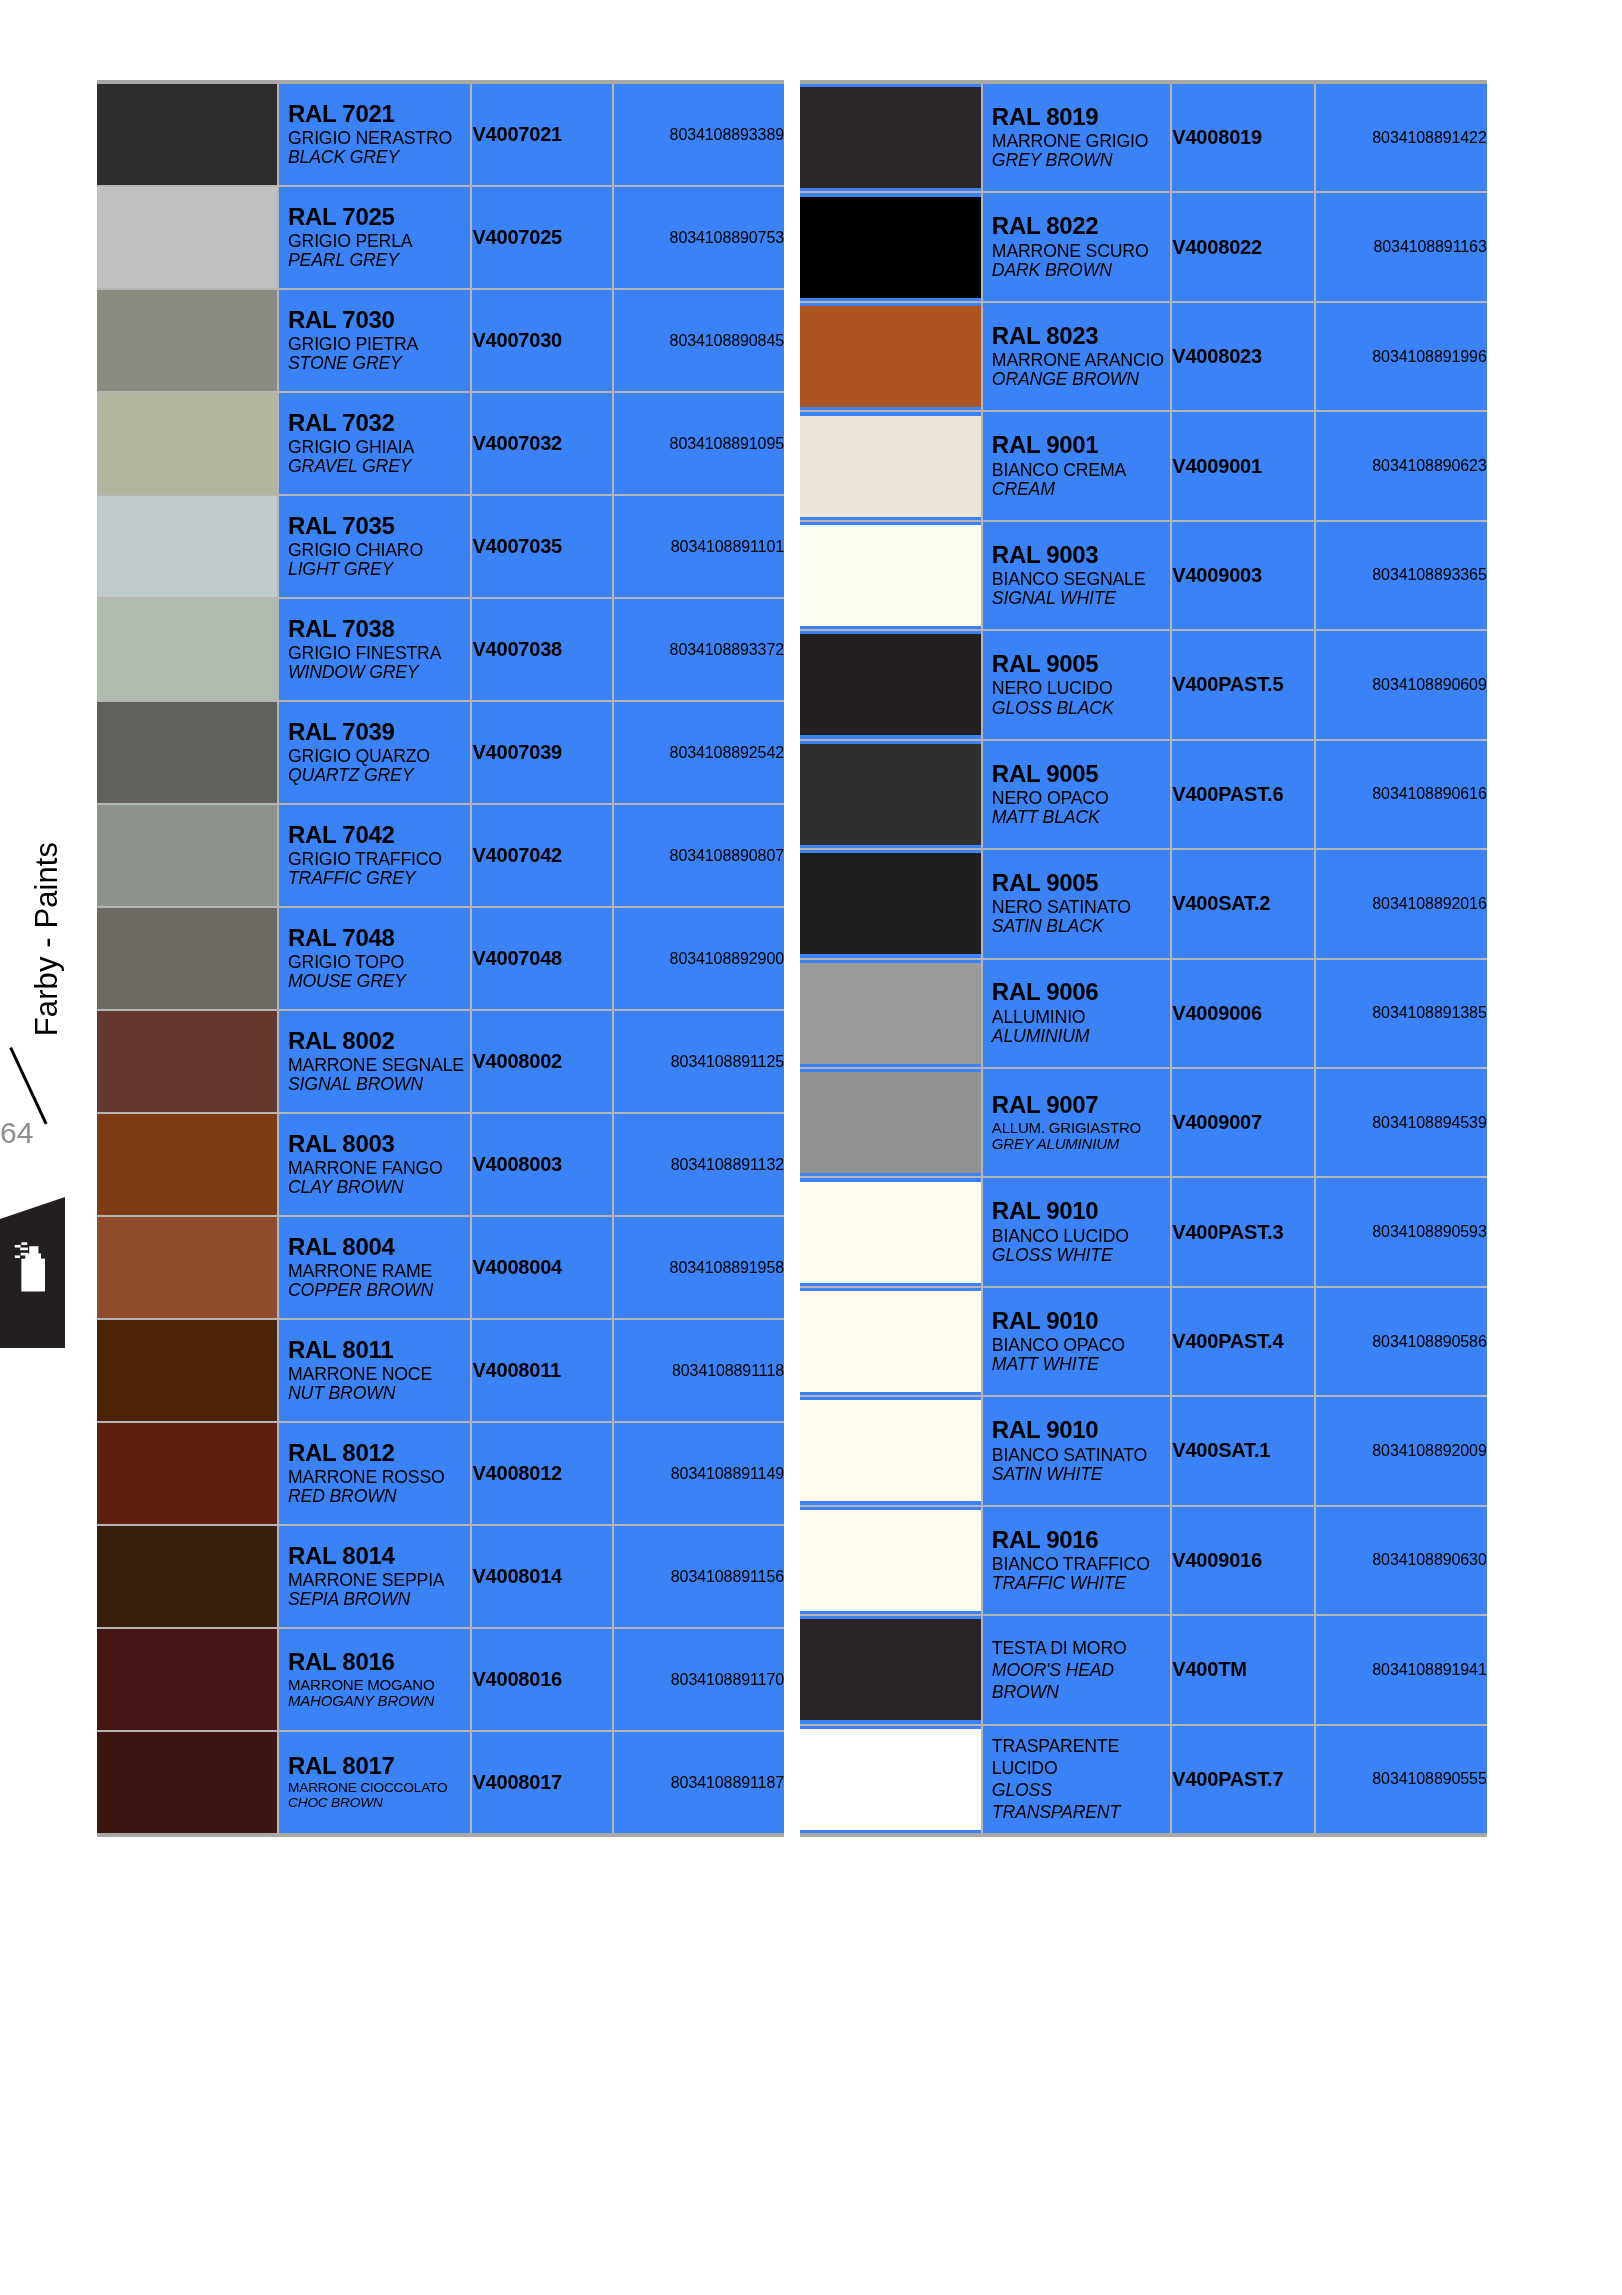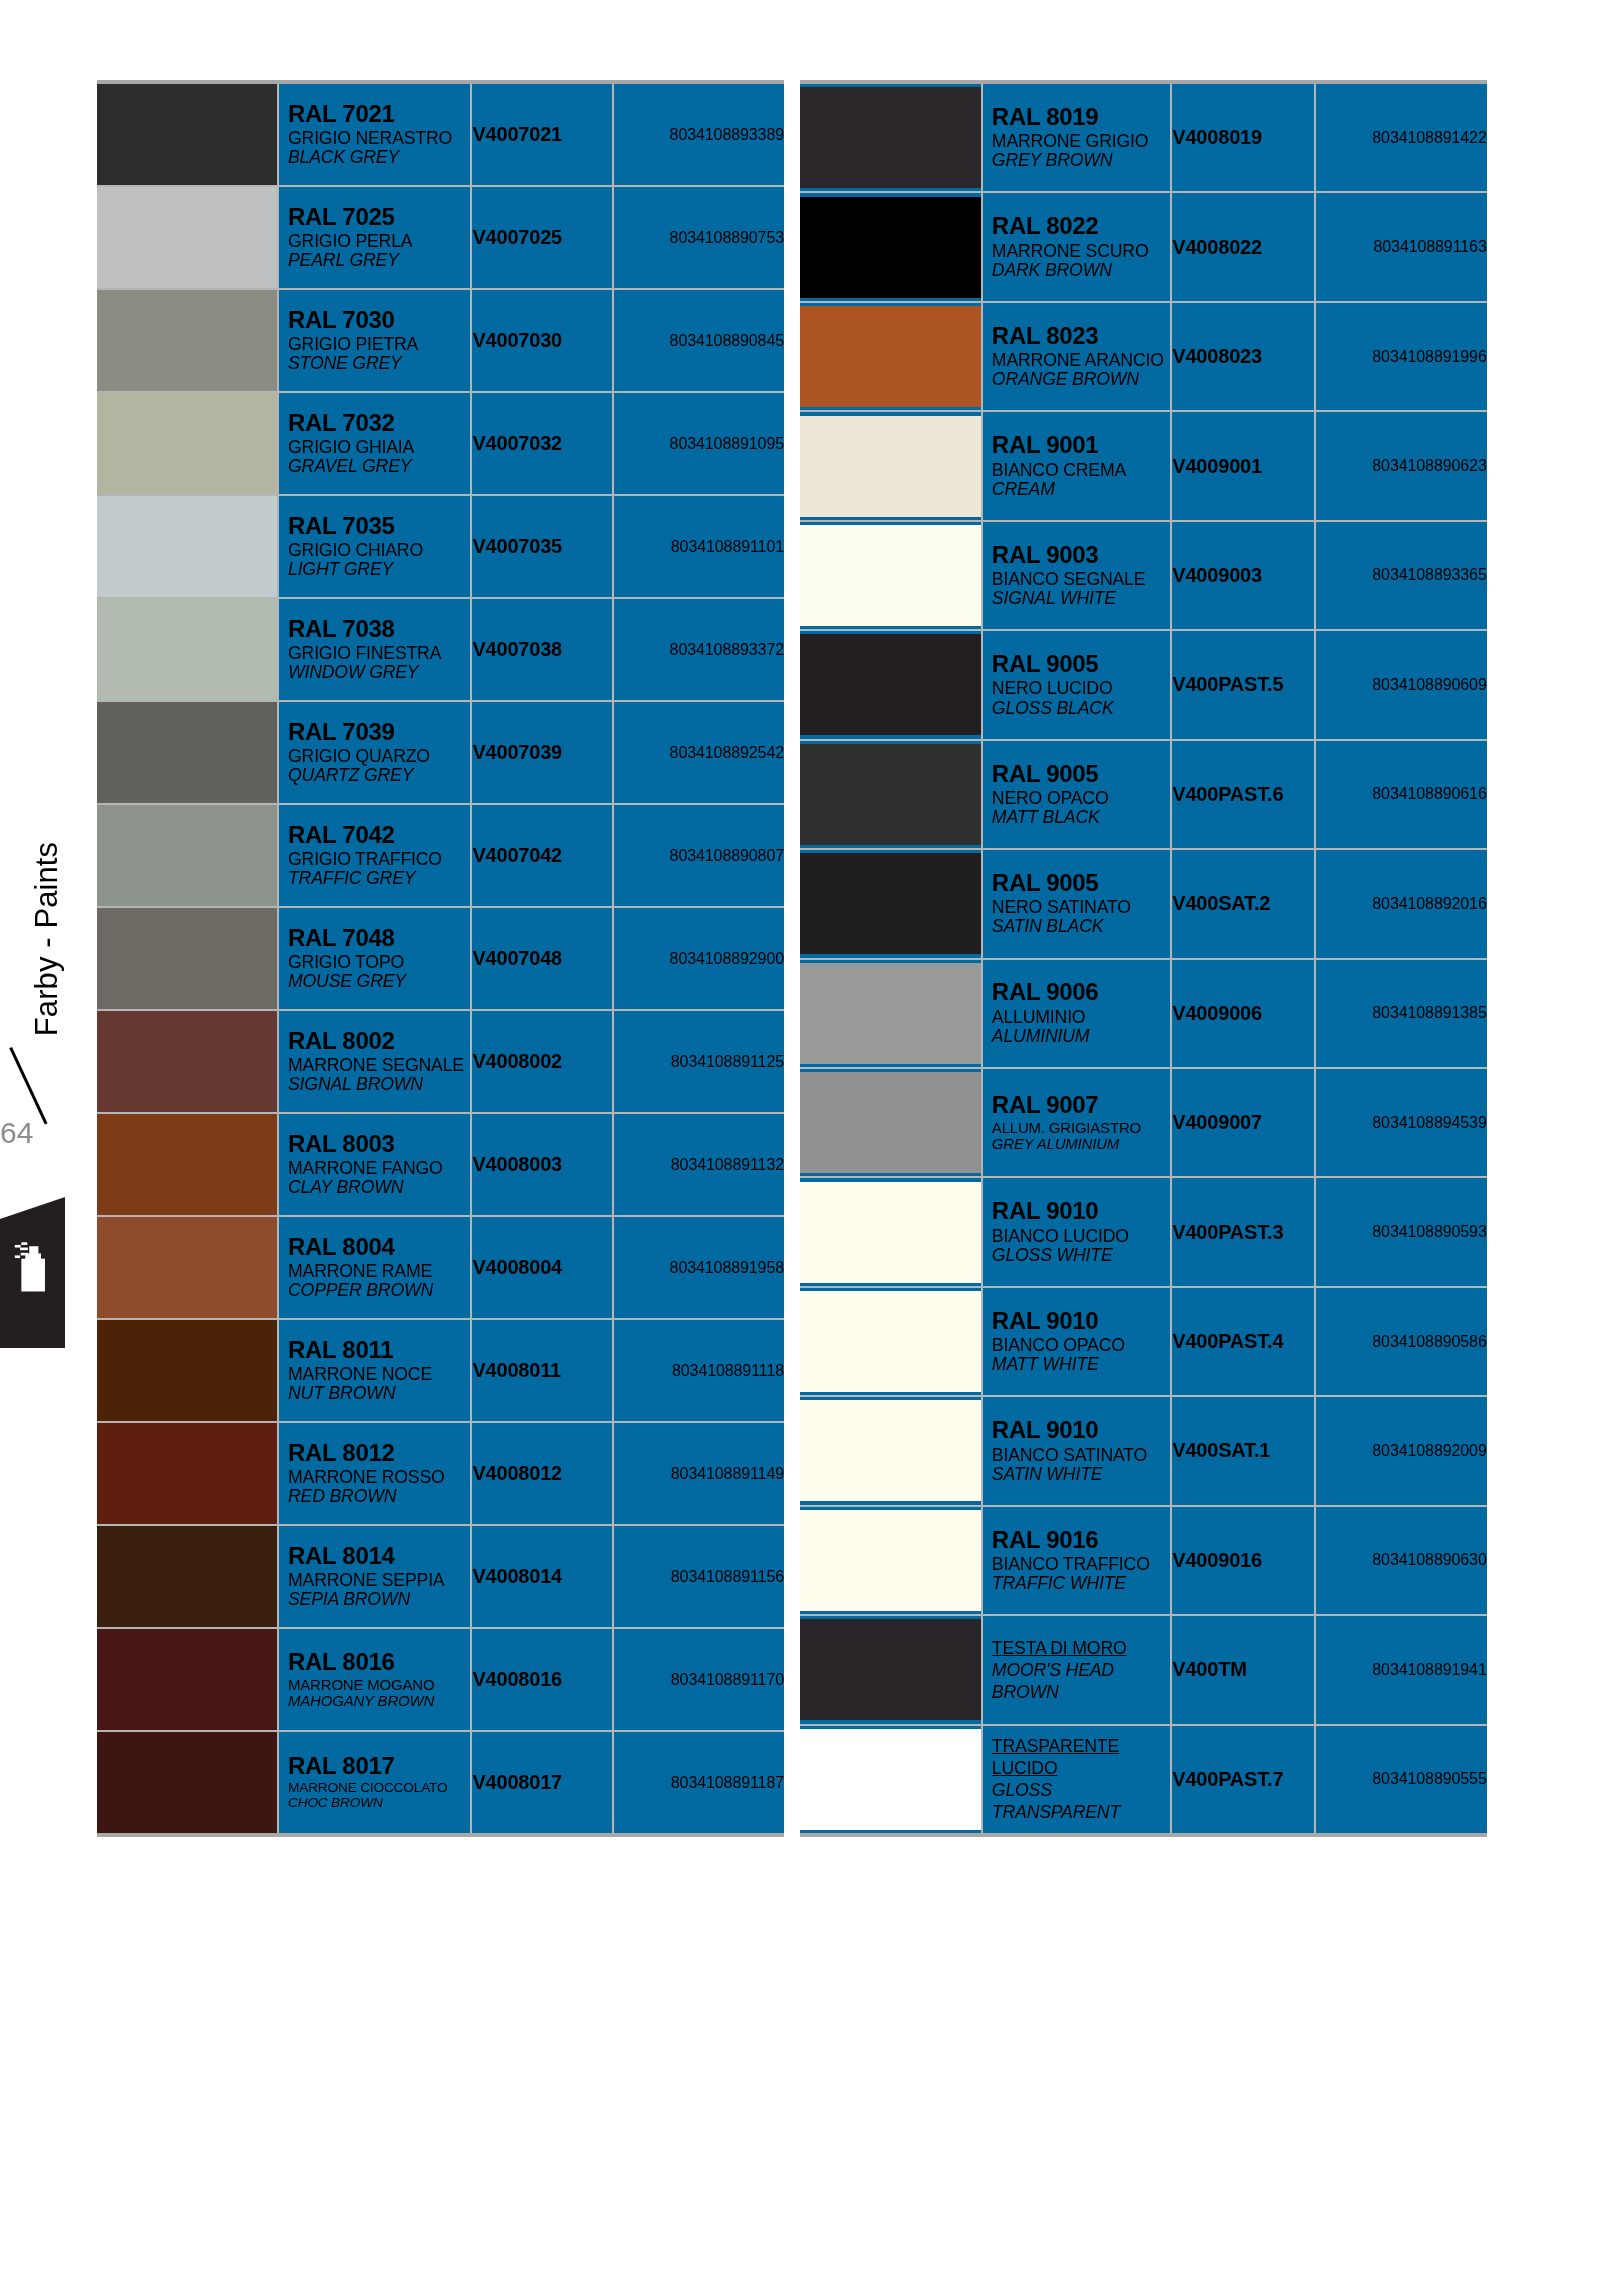--- a/index.html
+++ b/index.html
@@ -92,21 +92,21 @@
     left: 97px;
     top: 80px;
     width: 1390px;
     display: flex;
     gap: 15.7px;
   }
   .col-table {
     border-collapse: separate;
     border-spacing: 0;
     width: 687px;
-    background: #0369a1;
+    background: #3b82f6;
     border-top: 4.6px solid #a8a8a8;
     border-bottom: 4.6px solid #a8a8a8;
   }
   .col-table td {
     border-right: 2px solid #b5b5b5;
     border-bottom: 2px solid #b5b5b5;
     vertical-align: middle;
     padding: 0;
     height: 101px;
   }
@@ -150,21 +150,21 @@
     font-size: 17.7px;
     font-style: italic;
     color: #000000;
     display: block;
     line-height: 1.08;
     letter-spacing: -0.2px;
     white-space: nowrap;
   }
   .name-it.sm, .name-en.sm { font-size: 15px; }
   .name-it.xsm, .name-en.xsm { font-size: 13.7px; }
-  .noral .name-it { margin-top: 0; text-decoration: underline; }
+  .noral .name-it { margin-top: 0; }
 
   td.art-cell {
     width: 147px;
     text-align: left;
     font-size: 20px;
     font-weight: bold;
     letter-spacing: -0.2px;
     color: #000000;
   }
   td.ean-cell {

